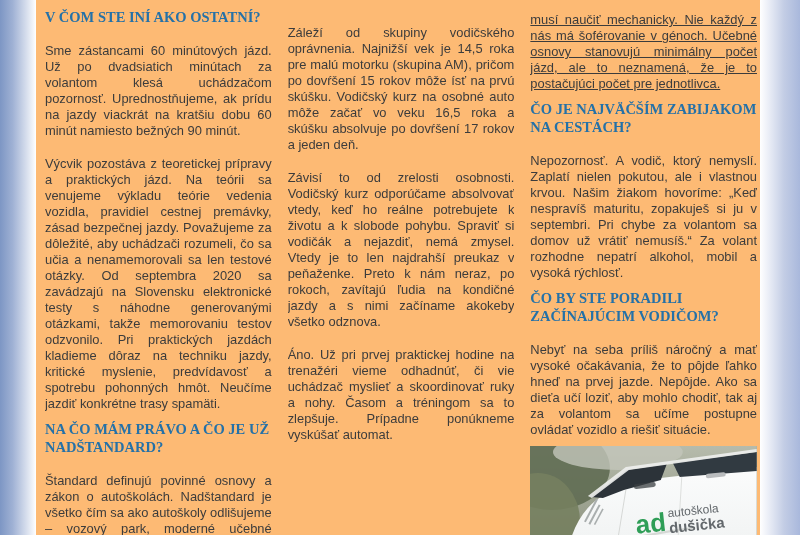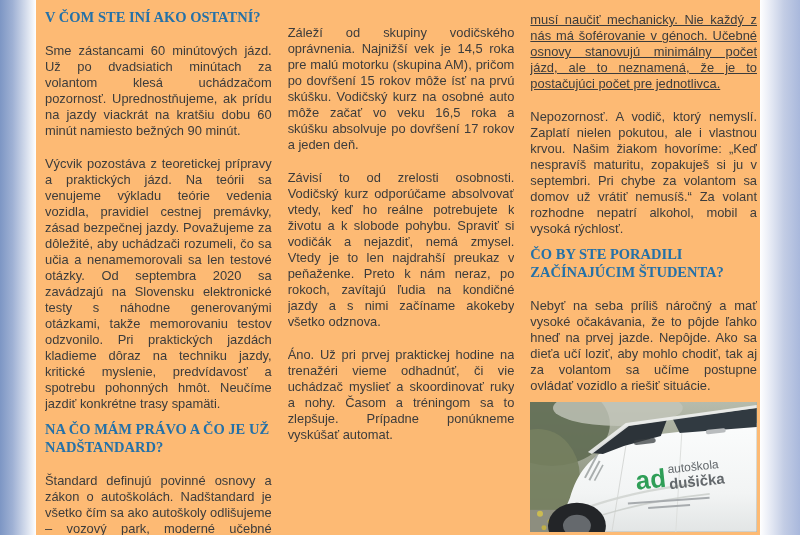--- a/index.html
+++ b/index.html
@@ -66,22 +66,23 @@
 
     <div class="col">
       <p class="a">Záleží od skupiny vodičského oprávnenia. Najnižší vek je 14,5 roka pre malú motorku (skupina AM), pričom po dovŕšení 15 rokov môže ísť na prvú skúšku. Vodičský kurz na osobné auto môže začať vo veku 16,5 roka a skúšku absolvuje po dovŕšení 17 rokov a jeden deň.</p>
       <p class="a">Závisí to od zrelosti osobnosti. Vodičský kurz odporúčame absolvovať vtedy, keď ho reálne potrebujete k životu a k slobode pohybu. Spraviť si vodičák a nejazdiť, nemá zmysel. Vtedy je to len najdrahší preukaz v peňaženke. Preto k nám neraz, po rokoch, zavítajú ľudia na kondičné jazdy a s nimi začíname akokeby všetko odznova.</p>
       <p class="a">Áno. Už pri prvej praktickej hodine na trenažéri vieme odhadnúť, či vie uchádzač myslieť a skoordinovať ruky a nohy. Časom a tréningom sa to zlepšuje. Prípadne ponúkneme vyskúšať automat.</p>
 
     </div>
 
     <div class="col">
       <p class="a first">musí naučiť mechanicky. Nie každý z nás má šoférovanie v génoch. Učebné osnovy stanovujú minimálny počet jázd, ale to neznamená, že je to postačujúci počet pre jednotlivca.</p>
+      <h2 class="q">ČO JE NAJVÄČŠÍM ZABIJAKOM NA CESTÁCH?</h2>
       <p class="a">Nepozornosť. A vodič, ktorý nemyslí. Zaplatí nielen pokutou, ale i vlastnou krvou. Našim žiakom hovoríme: „Keď nespravíš maturitu, zopakuješ si ju v septembri. Pri chybe za volantom sa domov už vrátiť nemusíš.“ Za volant rozhodne nepatrí alkohol, mobil a vysoká rýchlosť.</p>
-      <h2 class="q">ČO BY STE PORADILI ZAČÍNAJÚCIM ŠTUDENTA?</h2>
+      <h2 class="q">ČO BY STE PORADILI ZAČÍNAJÚCIM VODIČOM?</h2>
       <p class="a">Nebyť na seba príliš náročný a mať vysoké očakávania, že to pôjde ľahko hneď na prvej jazde. Nepôjde. Ako sa dieťa učí loziť, aby mohlo chodiť, tak aj za volantom sa učíme postupne ovládať vozidlo a riešiť situácie.</p>
 
       <figure class="photo">
         <svg viewBox="0 0 227 130" xmlns="http://www.w3.org/2000/svg">
           <defs>
             <linearGradient id="carG" x1="0" y1="0" x2="0" y2="1">
               <stop offset="0" stop-color="#fbfcfc"></stop>
               <stop offset="0.65" stop-color="#f2f4f4"></stop>
               <stop offset="1" stop-color="#e2e5e5"></stop>
             </linearGradient>

